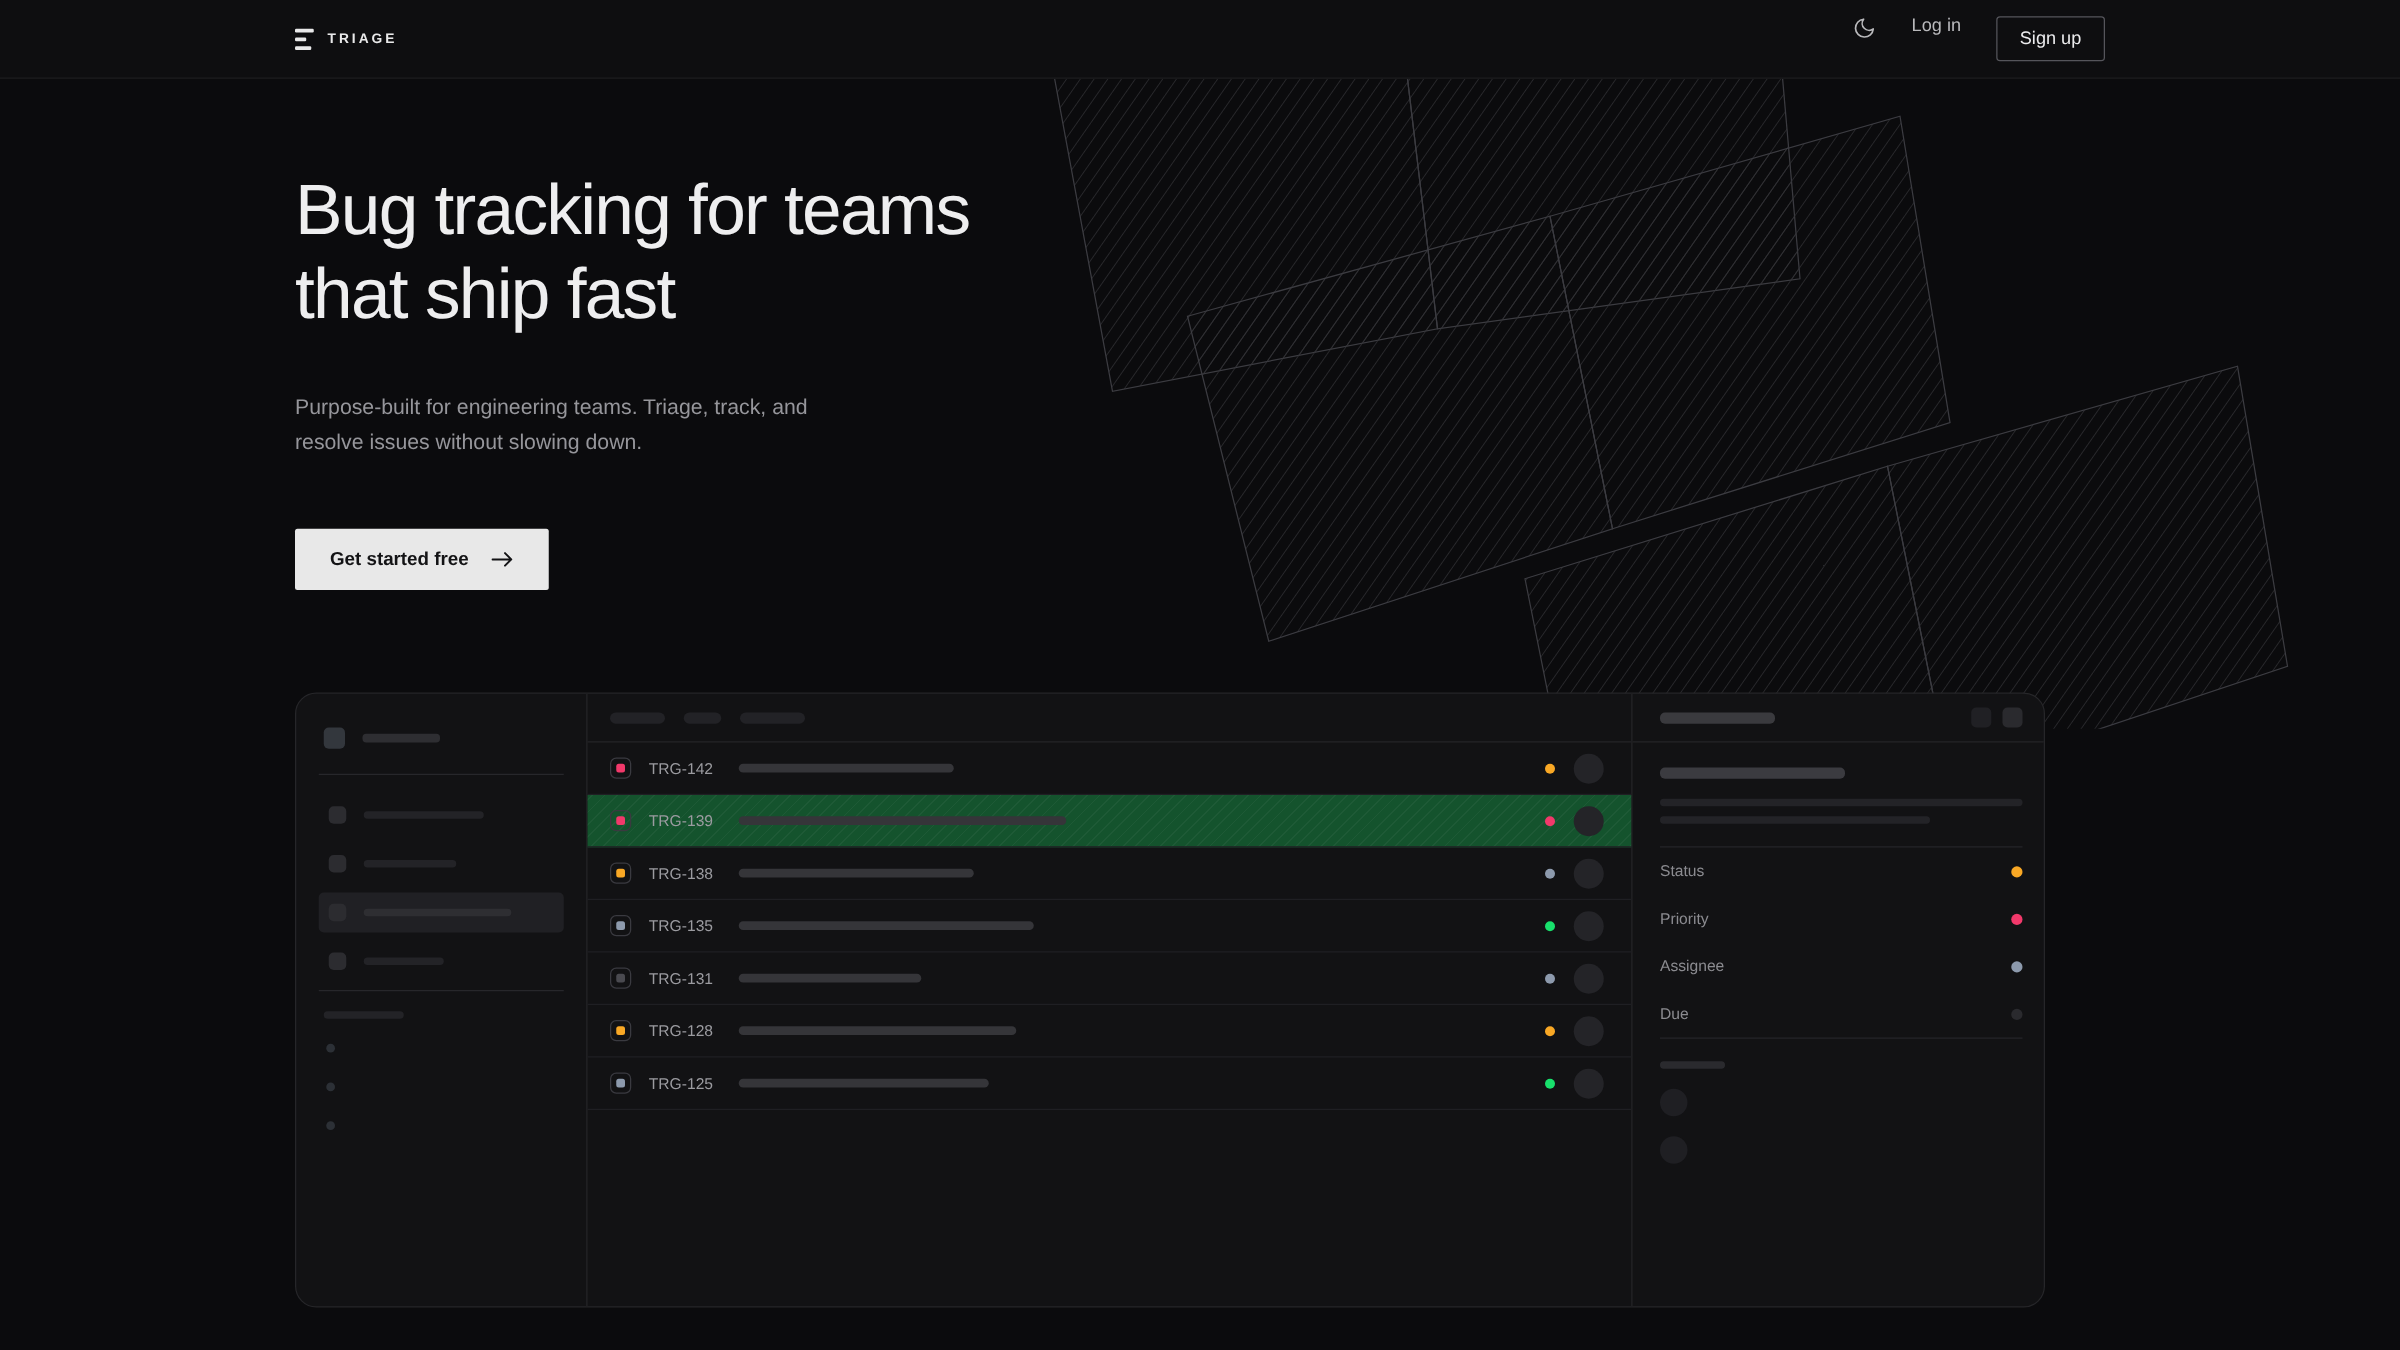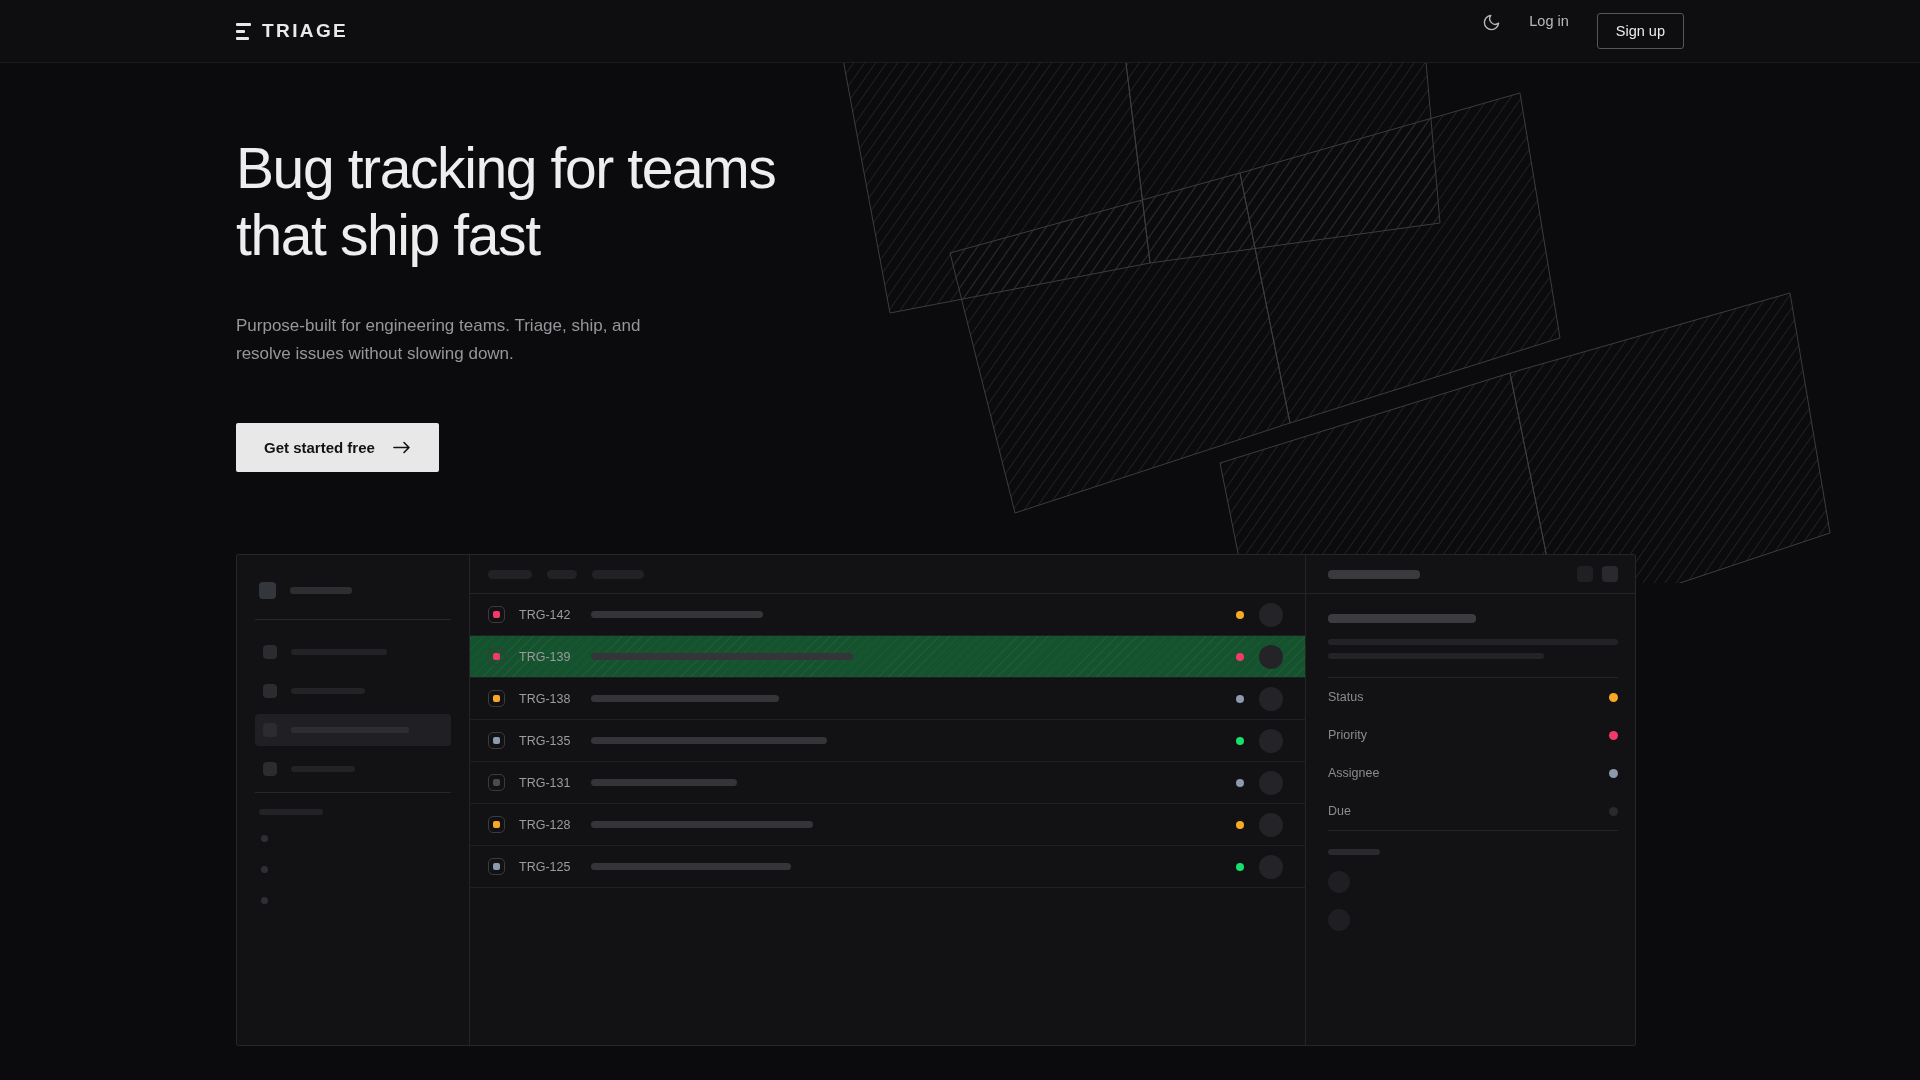--- a/index.html
+++ b/index.html
@@ -22,21 +22,21 @@
     width:100%; padding:0 236px 0 236px;
     display:flex; align-items:center; justify-content:space-between;
   }
   .brand { display:flex; align-items:center; gap:11px; }
   .brand-mark { width:15px; height:17px; display:flex; flex-direction:column; justify-content:space-between; }
   .brand-mark i { display:block; height:3px; background:#e9e9ea; border-radius:1px; }
   .brand-mark i:nth-child(1){ width:15px; }
   .brand-mark i:nth-child(2){ width:9px; }
   .brand-mark i:nth-child(3){ width:13px; }
   .brand-name {
-    color:#e9e9ea; font-size:19px; font-weight:bold;
+    color:#e9e9ea; font-size:11px; font-weight:bold;
     letter-spacing:2.4px;
   }
   .nav-right { display:flex; align-items:flex-start; gap:28px; }
   .moon { width:19px; height:19px; display:block; }
   .login { color:#b9b9bc; font-size:14.5px; }
   .signup {
     color:#ececee; font-size:14.5px;
     border:1px solid #55555b; background:transparent;
     padding:9px 18px; border-radius:3px; cursor:pointer;
     font-family:"Liberation Sans", sans-serif;
@@ -61,21 +61,21 @@
     font-size:15px; font-weight:bold;
     padding:16px 28px; border:none; border-radius:2px; cursor:pointer;
     font-family:"Liberation Sans", sans-serif;
   }
   .cta svg { display:block; }
 
   
   .mock {
     position:relative; z-index:3;
     margin:82px 0 0 236px; width:1400px; height:492px;
-    border:1px solid #262629; border-radius:2px;
+    border:1px solid #262629; border-radius:17px;
     background:#121214; display:flex; overflow:hidden;
   }
   
   .mk-side { width:233px; border-right:1px solid #242427; padding:16px 18px; flex-shrink:0; }
   .sk { background:#2e2e32; border-radius:3px; }
   .sk-d { background:#232327; border-radius:3px; }
   .side-head { display:flex; align-items:center; gap:14px; margin:11px 0 20px 4px; }
   .side-head .box { width:17px; height:17px; background:#33373d; border-radius:4px; }
   .side-head .bar { width:62px; height:7px; }
   .hr { height:1px; background:#27272b; margin:0 0 16px 0; }
@@ -171,21 +171,21 @@
       <polygon points="690,310 970,230 1010,470 740,560"></polygon>
     </g>
   </svg>
 
   <div class="hero-copy">
     <h1>
       <span>Bug tracking for teams</span><br>
       <span>that ship fast</span>
     </h1>
     <p class="sub">
-      <span>Purpose-built for engineering teams. Triage, ship, and</span><br>
+      <span>Purpose-built for engineering teams. Triage, track, and</span><br>
       <span>resolve issues without slowing down.</span>
     </p>
     <button class="cta">
       <span>Get started free</span>
       <span>
         <svg width="18" height="13" viewBox="0 0 18 13" fill="none" stroke="#131315" stroke-width="1.6" stroke-linecap="round" stroke-linejoin="round">
           <path d="M1 6.5h15M11 1.5l5 5-5 5"></path>
         </svg>
       </span>
     </button>

